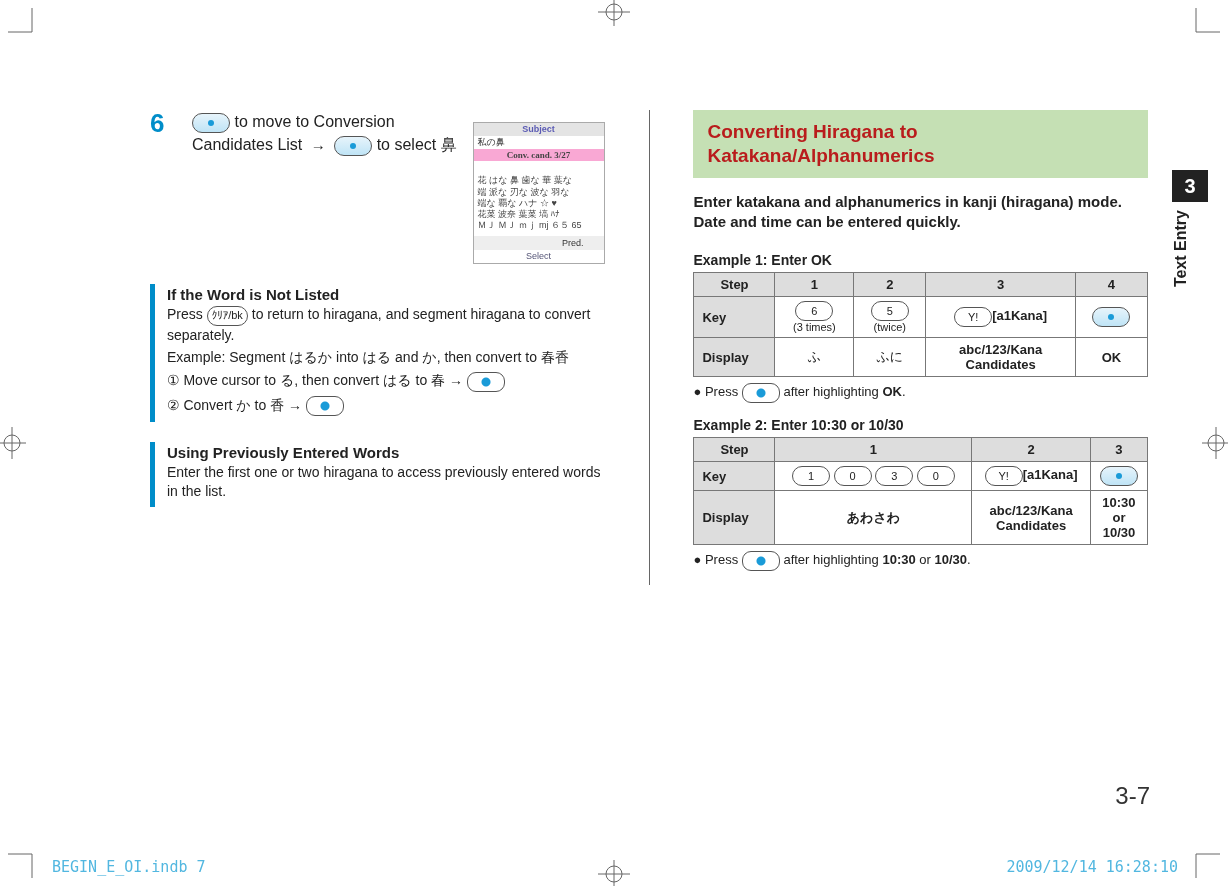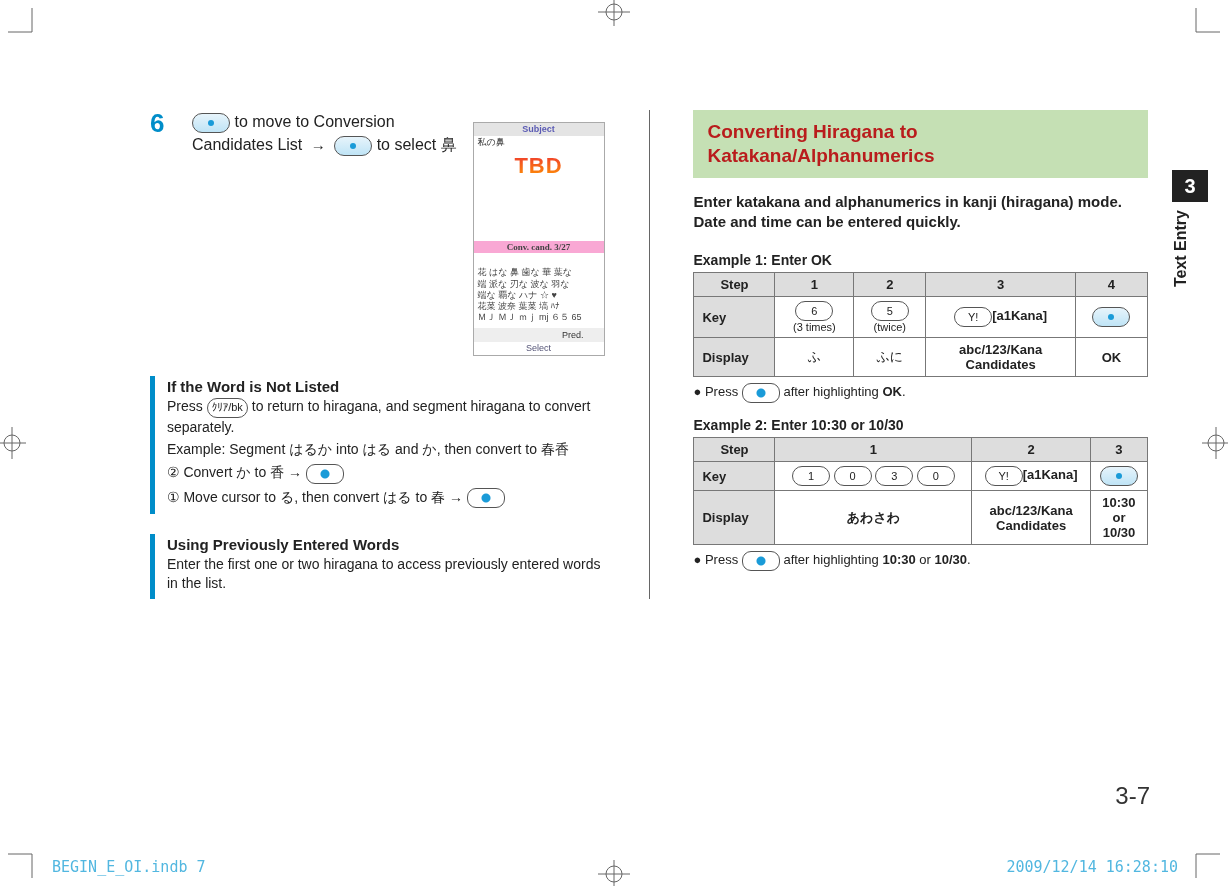--- a/index.html
+++ b/index.html
@@ -255,23 +255,20 @@
             <span class="key grad">
               <svg width="16" height="12" viewBox="0 0 16 12">
                   <circle cx="8" cy="6" r="3" fill="#1a9bd8"></circle>
                 </svg>
             </span><span> to select </span><span>鼻</span>
           </div>
 
           <div class="phone">
             <div class="bar">Subject</div>
             <div class="line">私の鼻</div>
-            <div class="body">
-              <div class="tbd">TBD</div>
-            </div>
             <div class="bar" style="background:#f9a8d4;color:#444;font-family:Liberation Serif, serif;">Conv.  cand.        3/27</div>
             <div class="cands">
               <div>花  はな  鼻  歯な  華  葉な</div>
               <div>端  派な  刃な  波な  羽な</div>
               <div>端な  覇な  ハナ  ☆  ♥</div>
               <div>花菜  波奈  葉菜  塙  ﾊﾅ</div>
               <div>ＭＪ  ＭＪ ｍｊ  mj  ６５  65</div>
             </div>
             <div style="display:flex;justify-content:flex-end;padding:2px 20px;background:#eee;">
               <span>Pred.</span>
@@ -281,24 +278,24 @@
           </div>
         </div>
 
         <div class="accent">
           <h4>If the Word is Not Listed</h4>
           <p>
             <span>Press </span><span class="key">ｸﾘｱ/bk</span><span> to return to hiragana, and segment hiragana to convert separately.</span>
           </p>
           <p>Example: Segment はるか into はる and か, then convert to 春香</p>
           <p>
-            <span>② Convert か to 香 → </span><span class="key center-dot"></span>
+            <span>① Move cursor to る, then convert はる to 春 → </span><span class="key center-dot"></span>
           </p>
           <p>
-            <span>① Move cursor to る, then convert はる to 春 → </span><span class="key center-dot"></span>
+            <span>② Convert か to 香 → </span><span class="key center-dot"></span>
           </p>
         </div>
 
         <div class="accent">
           <h4>Using Previously Entered Words</h4>
           <p>Enter the first one or two hiragana to access previously entered words in the list.</p>
         </div>
 
       </div>
 

